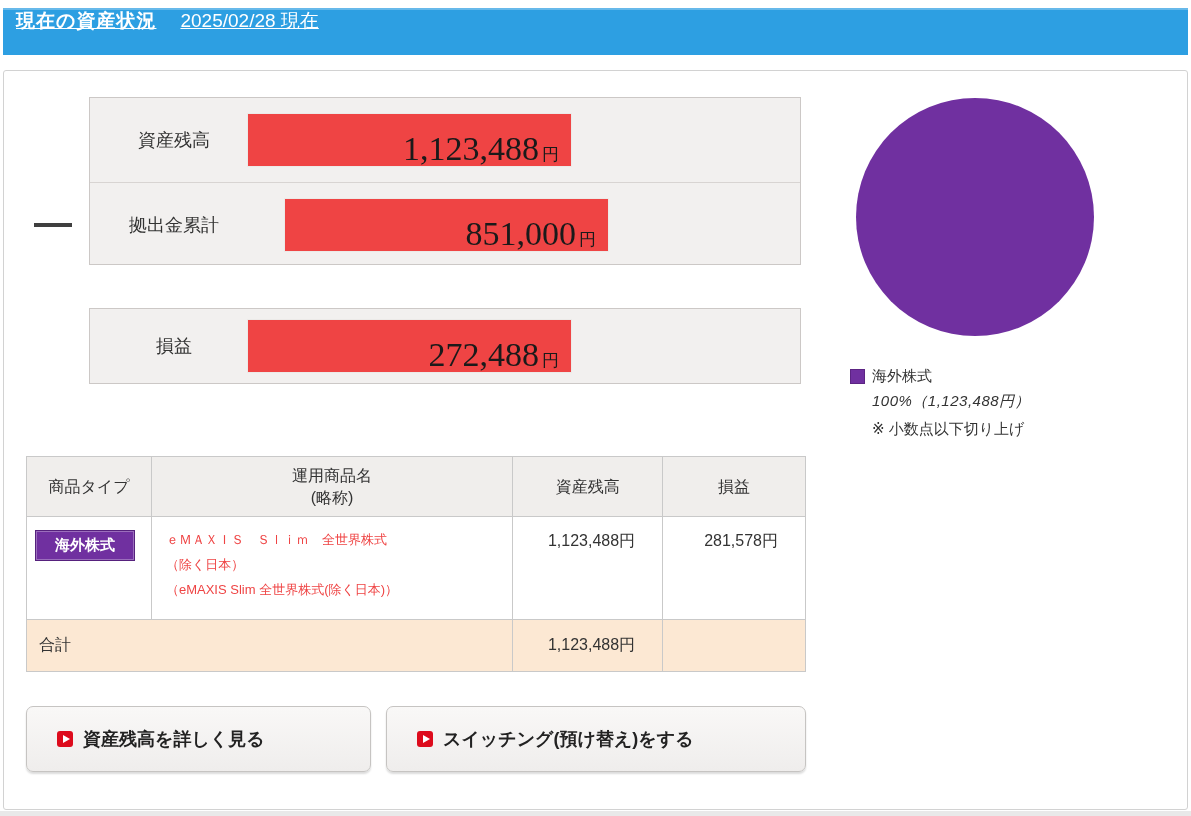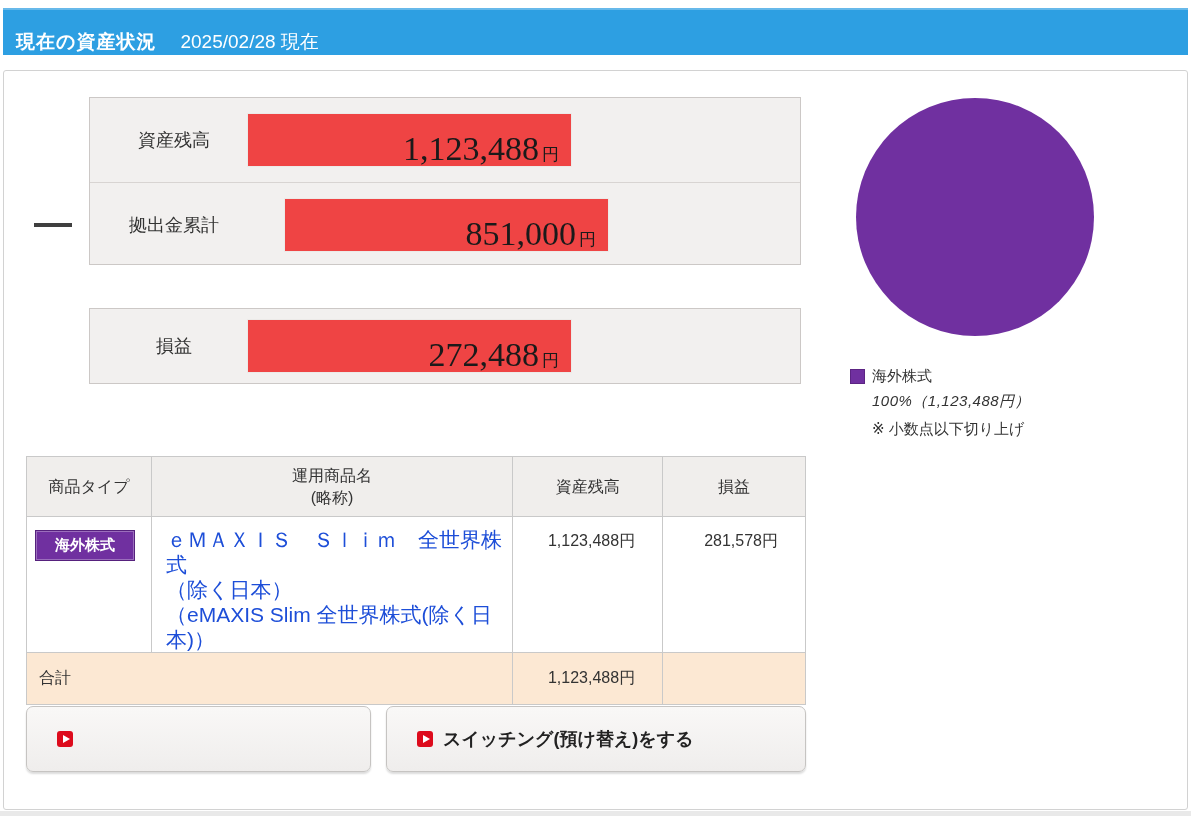--- a/index.html
+++ b/index.html
@@ -5,21 +5,21 @@
   * { margin:0; padding:0; box-sizing:border-box; }
   html,body { width:1191px; height:816px; }
   body {
     font-family:"Liberation Sans","DejaVu Sans",sans-serif;
     background:#ffffff; color:#333; position:relative; overflow:hidden;
   }
   
   .topbar {
     position:absolute; left:3px; right:3px; top:8px; height:47px;
     background:#2d9fe2; box-shadow:inset 0 2px 0 rgba(255,255,255,.28);
-    display:flex; align-items:flex-end; padding-left:13px; color:#fff;
+    display:flex; align-items:flex-start; padding-left:13px; color:#fff;text-decoration:underline;
   }
   .topbar .title { font-size:19px; font-weight:bold; letter-spacing:1px; }
   .topbar .date { font-size:19px; margin-left:24px; }
   
   .panel {
     position:absolute; left:3px; right:3px; top:70px; height:740px;
     background:#fff; border:1px solid #d2d2d2; border-radius:3px;
   }
   .bottom-strip { position:absolute; left:0; right:0; top:811px; height:5px; background:#e9e9e9; }
   
@@ -61,21 +61,21 @@
     text-align:center; vertical-align:middle; line-height:22px;
   }
   .product-row td { height:103px; vertical-align:top; background:#fff; }
   .type-cell { padding:13px 0 0 8px; }
   .badge {
     display:inline-block; min-width:100px; text-align:center;
     padding:5px 8px; color:#fff; font-size:15px; font-weight:bold;
     border:1px solid #56217d; box-shadow:inset 0 0 0 1px rgba(255,255,255,.3);
   }
   .name-cell { padding:10px 8px 0 14px; }
-  .name-cell a { color:#1d4ed8; text-decoration:none; font-size:21px; line-height:25px; cursor:pointer; }
+  .name-cell a { color:#ef4444; text-decoration:none; font-size:13px; line-height:25px; cursor:pointer; }
   .num { text-align:right; padding:14px 27px 0 0; }
   .total-row td { height:52px; background:#fce8d3; vertical-align:middle; }
   .total-label { padding-left:12px; }
   .total-row .num { padding-top:0; }
   
   .btn {
     position:absolute; top:635px; height:66px;
     background:linear-gradient(#f9f8f7,#efedec);
     border:1px solid #c6c4c2; border-radius:7px;
     box-shadow:0 2px 2px rgba(0,0,0,.14);
@@ -178,20 +178,21 @@
       <tr class="total-row">
         <td class="total-label" colspan="2">合計</td>
         <td class="num">1,123,488円</td>
         <td></td>
       </tr>
     </tbody>
   </table>
 
   <div class="btn btn-detail">
     <span class="play-icon" style="background-color: rgb(221, 11, 28);"></span>
+    <span>資産残高を詳しく見る</span>
   </div>
   <div class="btn btn-switch">
     <span class="play-icon" style="background-color: rgb(221, 11, 28);"></span>
     <span>スイッチング(預け替え)をする</span>
   </div>
 
 </div>
 
 <div class="bottom-strip"></div>
 

